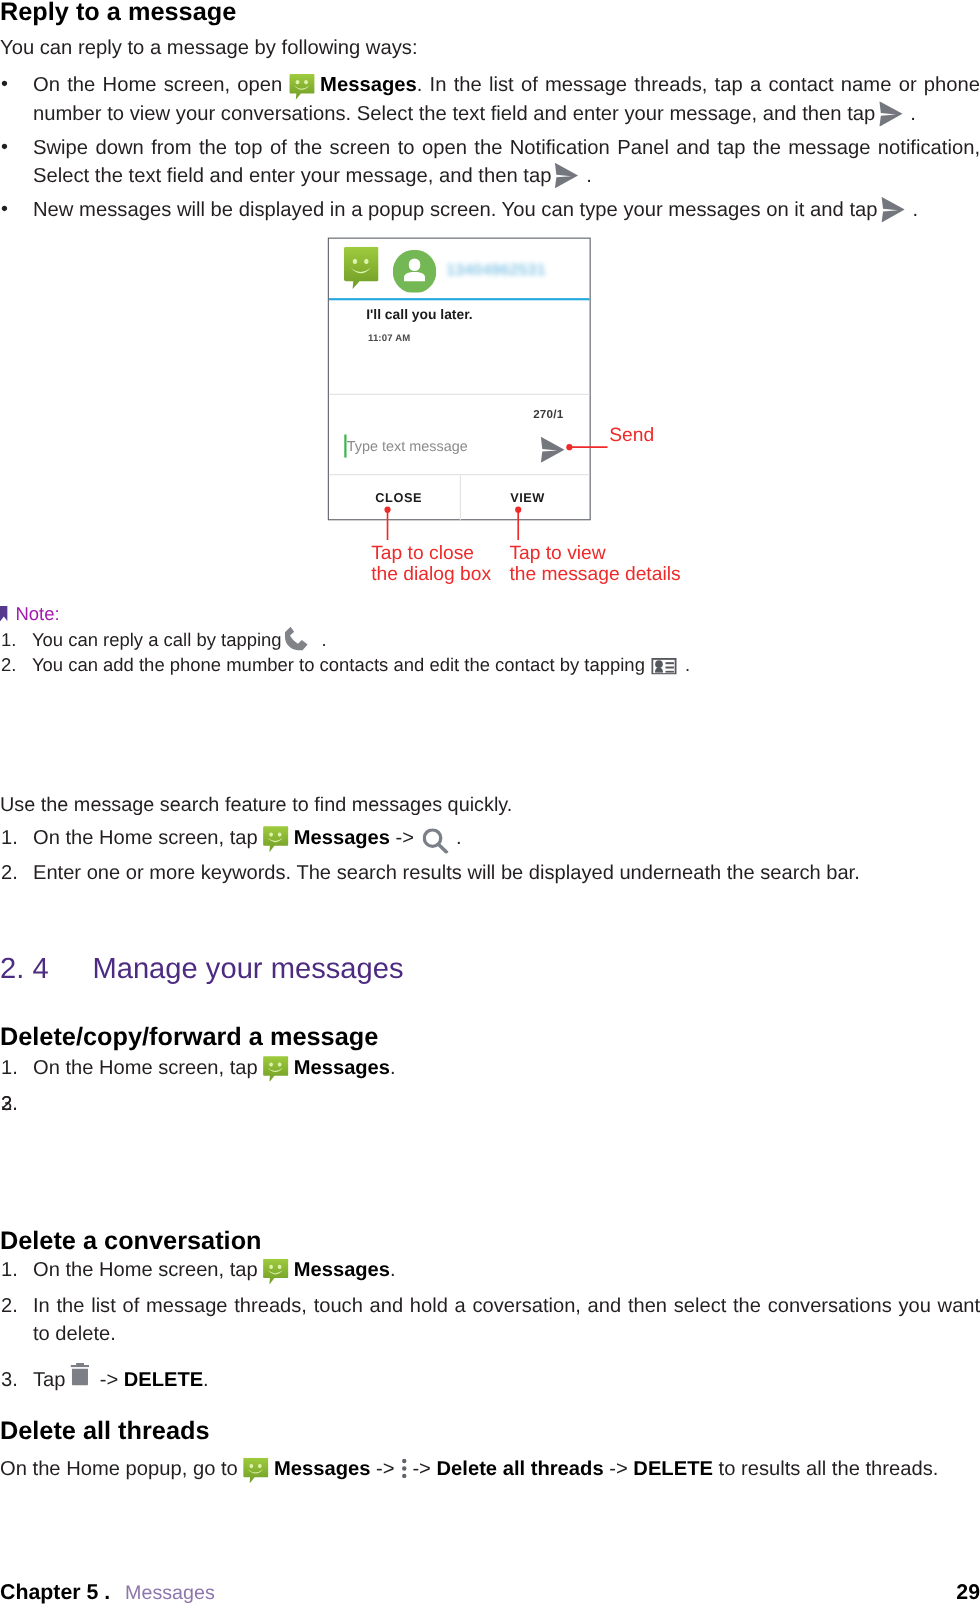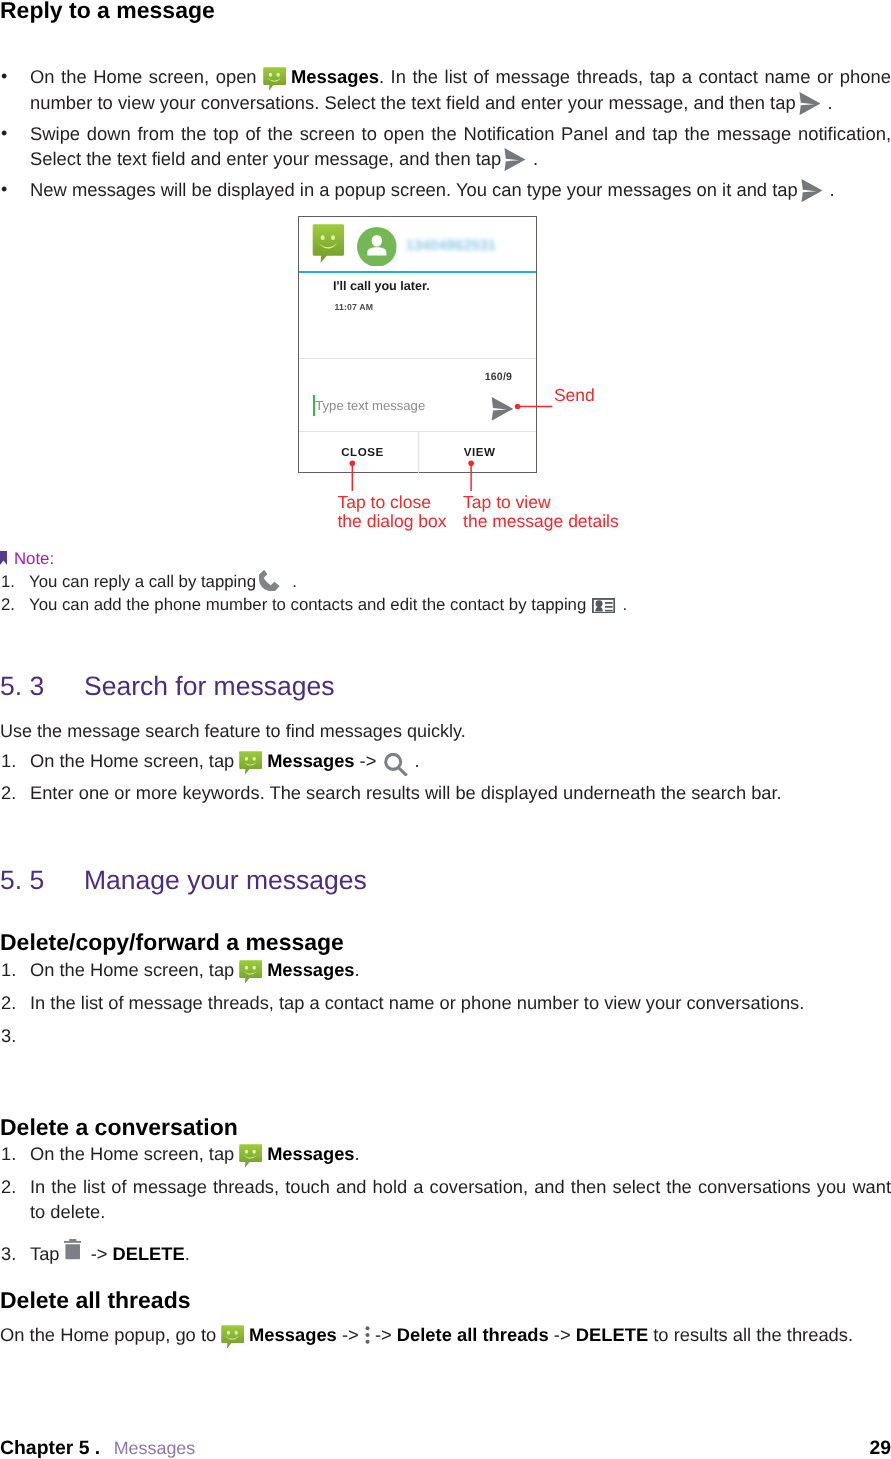--- a/index.html
+++ b/index.html
@@ -173,20 +173,21 @@
       <rect x="37" y="20" width="26" height="29" rx="13" fill="#ffffff"></rect>
       <path d="M26 72 L26 63 C26 55 36 51 50 51 C64 51 74 55 74 63 L74 72 Z" fill="#ffffff"></path>
     </symbol>
   </defs>
 </svg>
 
 <div class="page" data-name="manual-page">
 
   <h1 class="sec-title" data-name="page-title">Reply to a message</h1>
 
+  <p class="lead" data-name="intro-paragraph">You can reply to a message by following ways:</p>
 
   <ul class="bullets" data-name="reply-methods-list">
     <li class="bi" data-name="list-item">
       <span class="bullet" data-name="bullet-marker">•</span>
       <span data-name="bullet-1-pre">On the Home screen, open </span><span class="icon ic-msg" data-name="messages-icon"><svg width="24.2" height="23.7" viewBox="0 0 100 98">
             <use href="#ic-messages"></use>
           </svg></span><b data-name="bullet-1-bold">Messages</b><span data-name="bullet-1-mid">. In the list of message threads, tap a contact name or phone number to view your conversations. Select the text field and enter your message, and then tap </span><span class="icon ic-send" data-name="send-icon"><svg width="23.3" height="23.2" viewBox="0 0 100 107">
             <use href="#ic-send"></use>
           </svg></span><span data-name="bullet-1-post"> .</span>
     </li>
@@ -212,21 +213,21 @@
             </svg></span>
         <span class="icon shot-av" data-name="avatar"><svg width="39.7" height="39.7" viewBox="0 0 100 100">
               <use href="#ic-avatar"></use>
             </svg></span>
         <span class="shot-num" data-name="contact-number">13404962531</span>
       </div>
       <div class="shot-body" data-name="popup-body"></div>
       <div class="shot-msgtext" data-name="message-text">I'll call you later.</div>
       <div class="shot-time" data-name="message-time">11:07 AM</div>
       <div class="shot-input" data-name="popup-input-row"></div>
-      <div class="shot-count" data-name="char-counter">160/9</div>
+      <div class="shot-count" data-name="char-counter">270/1</div>
       <div class="shot-caret" data-name="text-caret"></div>
       <div class="shot-ph" data-name="message-input">Type text message</div>
       <span class="icon shot-send" data-name="send-icon"><svg width="22.2" height="23.8" viewBox="0 0 100 107">
             <use href="#ic-send"></use>
           </svg></span>
       <div class="shot-btns" data-name="popup-buttons">
         <div class="shot-div" data-name="button-divider"></div>
       </div>
       <div class="shot-btn" data-name="close-button">CLOSE</div>
       <div class="shot-btn" data-name="view-button">VIEW</div>
@@ -264,50 +265,47 @@
             <use href="#ic-phone"></use>
           </svg></span><span data-name="note-1-post"> .</span>
     </div>
     <div class="note-item" data-name="list-item">
       <span class="num" data-name="item-number">2.</span><span data-name="note-2-text">You can add the phone mumber to contacts and edit the contact by tapping </span><span class="icon ic-cc" data-name="contact-card-icon"><svg width="23.2" height="15.8" viewBox="0 0 100 68">
             <use href="#ic-contactcard"></use>
           </svg></span><span data-name="note-2-post"> .</span>
     </div>
   </div>
 
-  <h2 class="purple-h" id="h53" data-name="section-heading-53">
-    <span class="n" data-name="section-number">5. 3</span><span data-name="section-title">Search for messages</span>
-  </h2>
   <p class="lead l53" data-name="s53-intro">Use the message search feature to find messages quickly.</p>
   <ol class="steps s53" data-name="s53-steps">
     <li class="nojust" data-name="list-item">
       <span class="num" data-name="item-number">1.</span><span data-name="step-text">On the Home screen, tap </span><span class="icon ic-msg" data-name="messages-icon"><svg width="24.2" height="23.7" viewBox="0 0 100 98">
             <use href="#ic-messages"></use>
           </svg></span><b data-name="step-bold">Messages</b><span data-name="step-mid"> -&gt; </span><span class="icon ic-srch" data-name="search-icon"><svg width="24.2" height="23.8" viewBox="0 0 100 98">
             <use href="#ic-search"></use>
           </svg></span><span data-name="step-post"> .</span>
     </li>
     <li class="nojust" data-name="list-item">
       <span class="num" data-name="item-number">2.</span><span data-name="step-text">Enter one or more keywords. The search results will be displayed underneath the search bar.</span>
     </li>
   </ol>
 
   <h2 class="purple-h" id="h54" data-name="section-heading-54">
-    <span class="n" data-name="section-number">5. 5</span><span data-name="section-title">Manage your messages</span>
+    <span class="n" data-name="section-number">2. 4</span><span data-name="section-title">Manage your messages</span>
   </h2>
 
   <h3 class="sub" id="sub1" data-name="subheading-delete-copy-forward">Delete/copy/forward a message</h3>
   <ol class="steps s541" data-name="s541-steps">
     <li class="nojust" data-name="list-item">
       <span class="num" data-name="item-number">1.</span><span data-name="step-text">On the Home screen, tap </span><span class="icon ic-msg" data-name="messages-icon"><svg width="24.2" height="23.7" viewBox="0 0 100 98">
             <use href="#ic-messages"></use>
           </svg></span><b data-name="step-bold">Messages</b><span data-name="step-post">.</span>
     </li>
     <li class="nojust" data-name="list-item">
-      <span class="num" data-name="item-number">2.</span><span data-name="step-text">In the list of message threads, tap a contact name or phone number to view your conversations.</span>
+      <span class="num" data-name="item-number">2.</span>
     </li>
     <li data-name="list-item">
       <span class="num" data-name="item-number">3.</span>
     </li>
   </ol>
 
   <h3 class="sub" id="sub2" data-name="subheading-delete-conversation">Delete a conversation</h3>
   <ol class="steps s542" data-name="s542-steps">
     <li class="nojust" data-name="list-item">
       <span class="num" data-name="item-number">1.</span><span data-name="step-text">On the Home screen, tap </span><span class="icon ic-msg" data-name="messages-icon"><svg width="24.2" height="23.7" viewBox="0 0 100 98">

